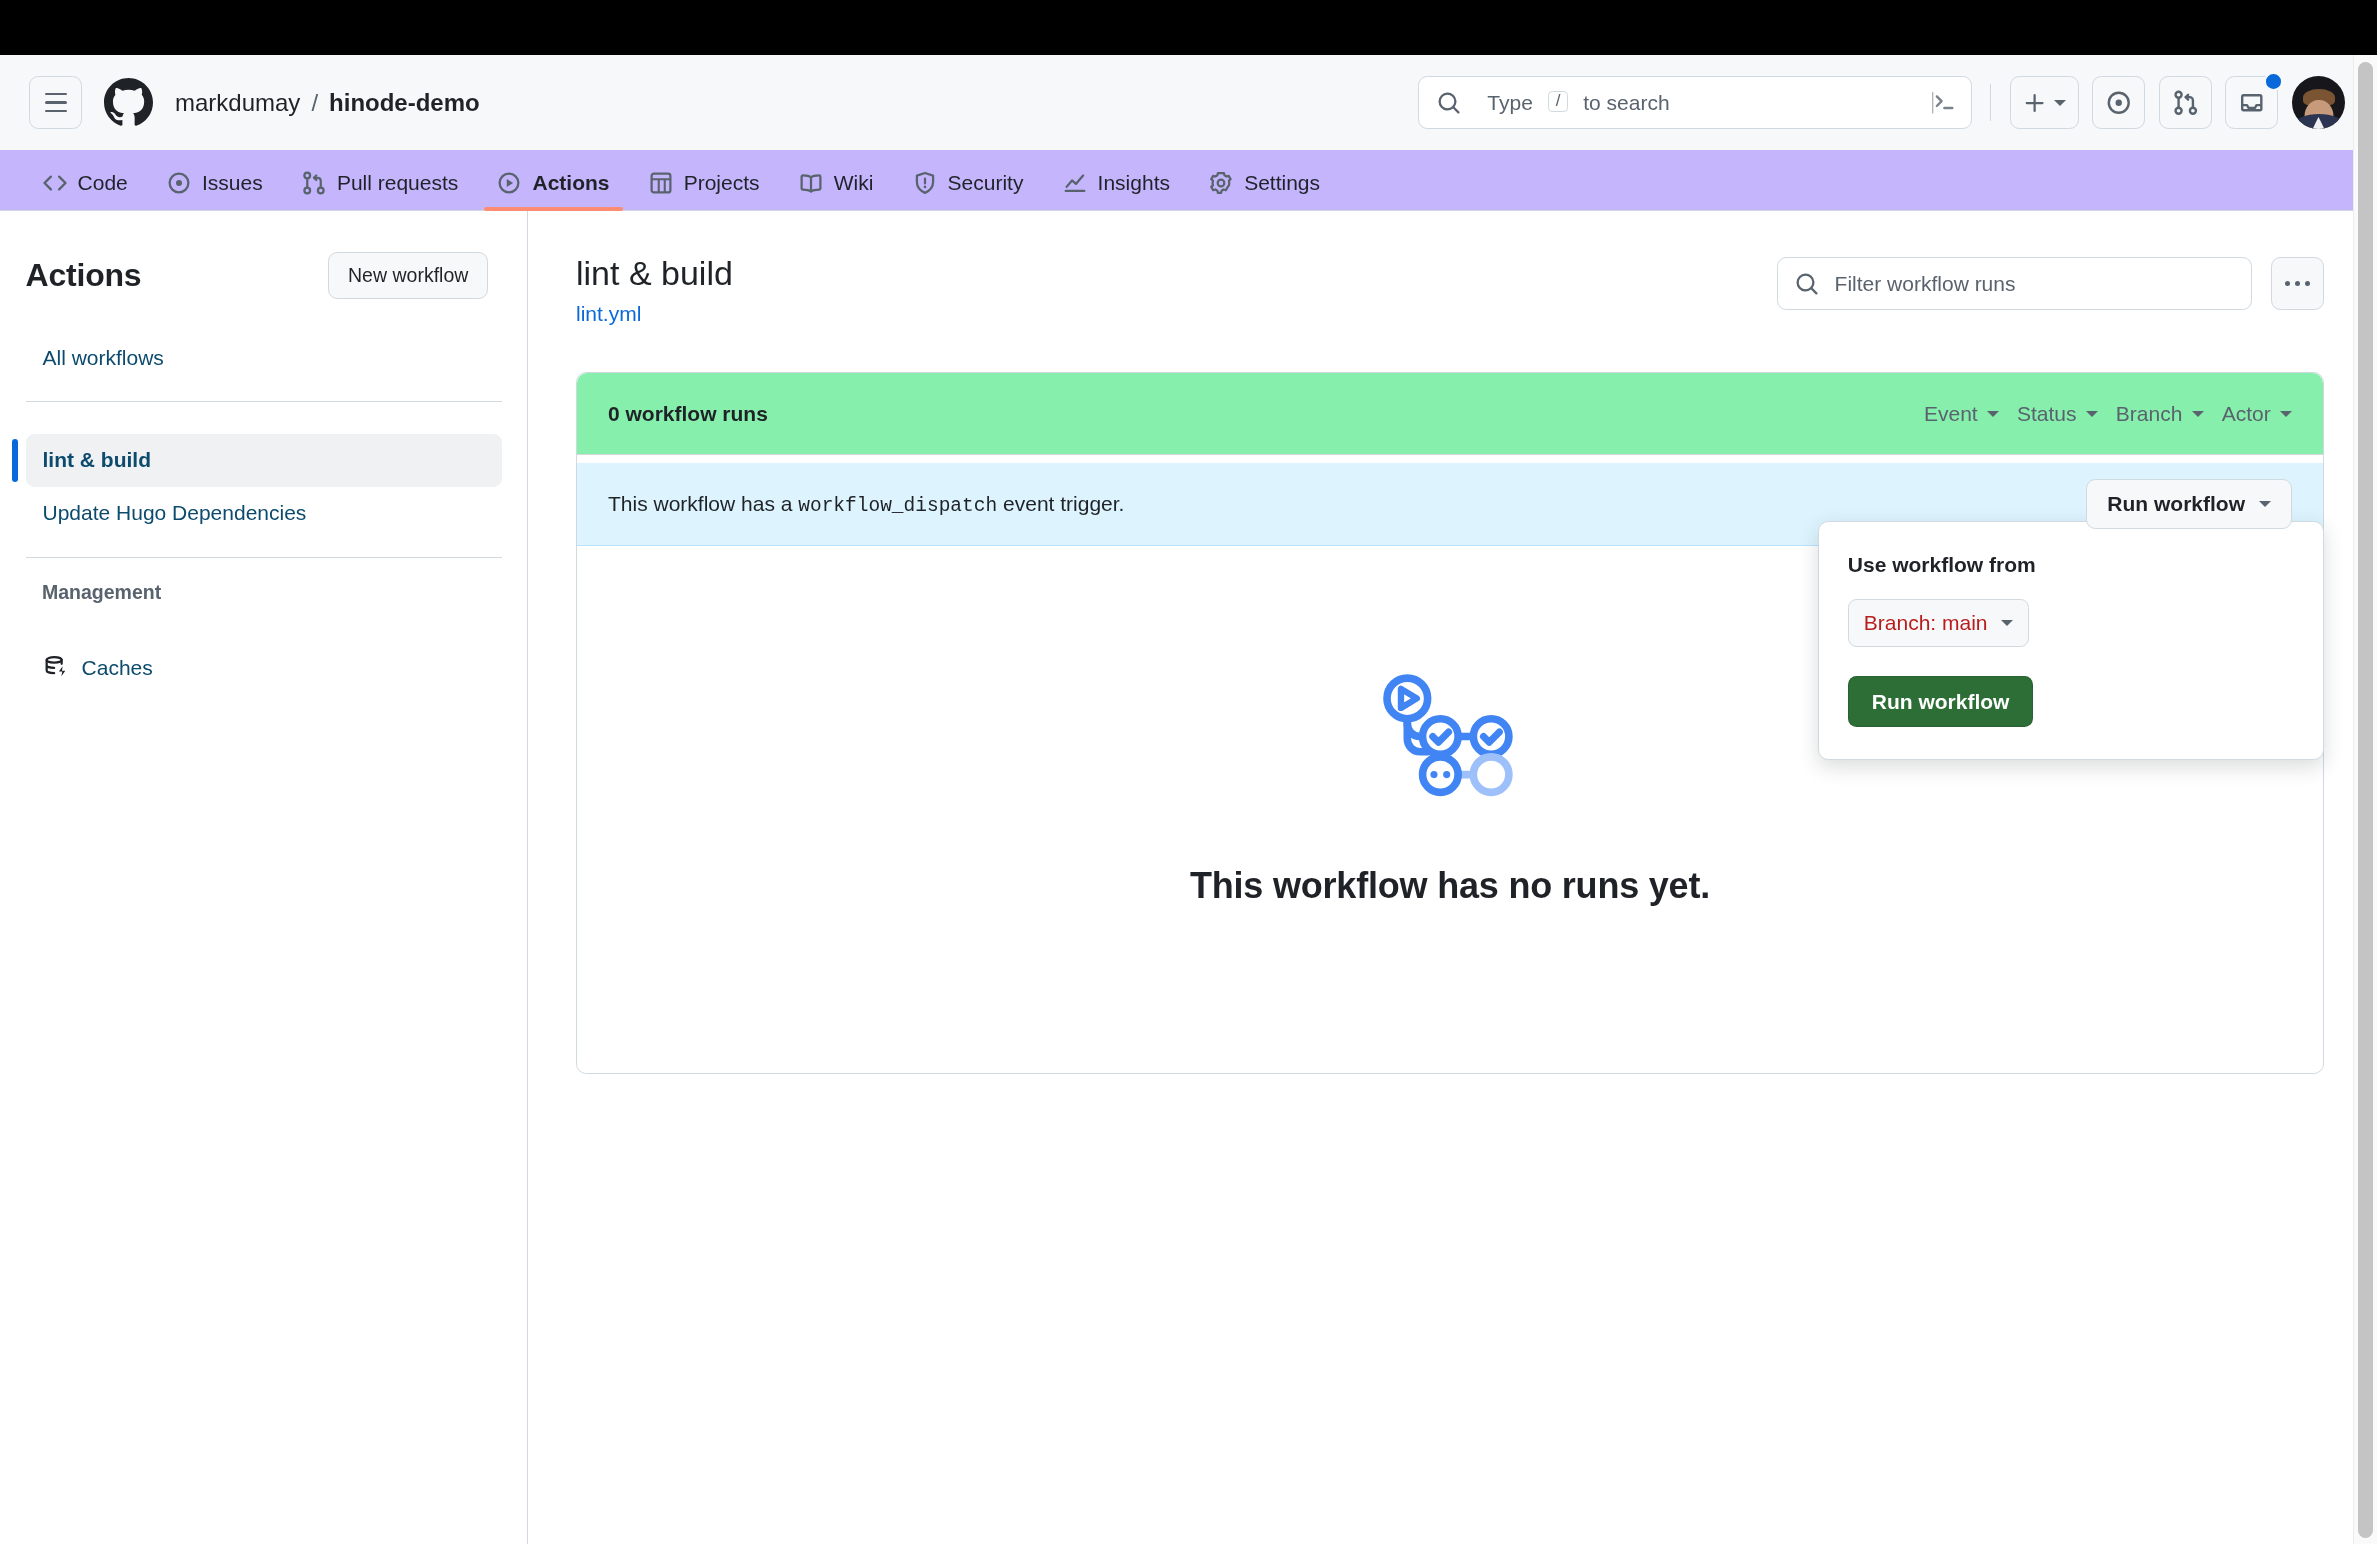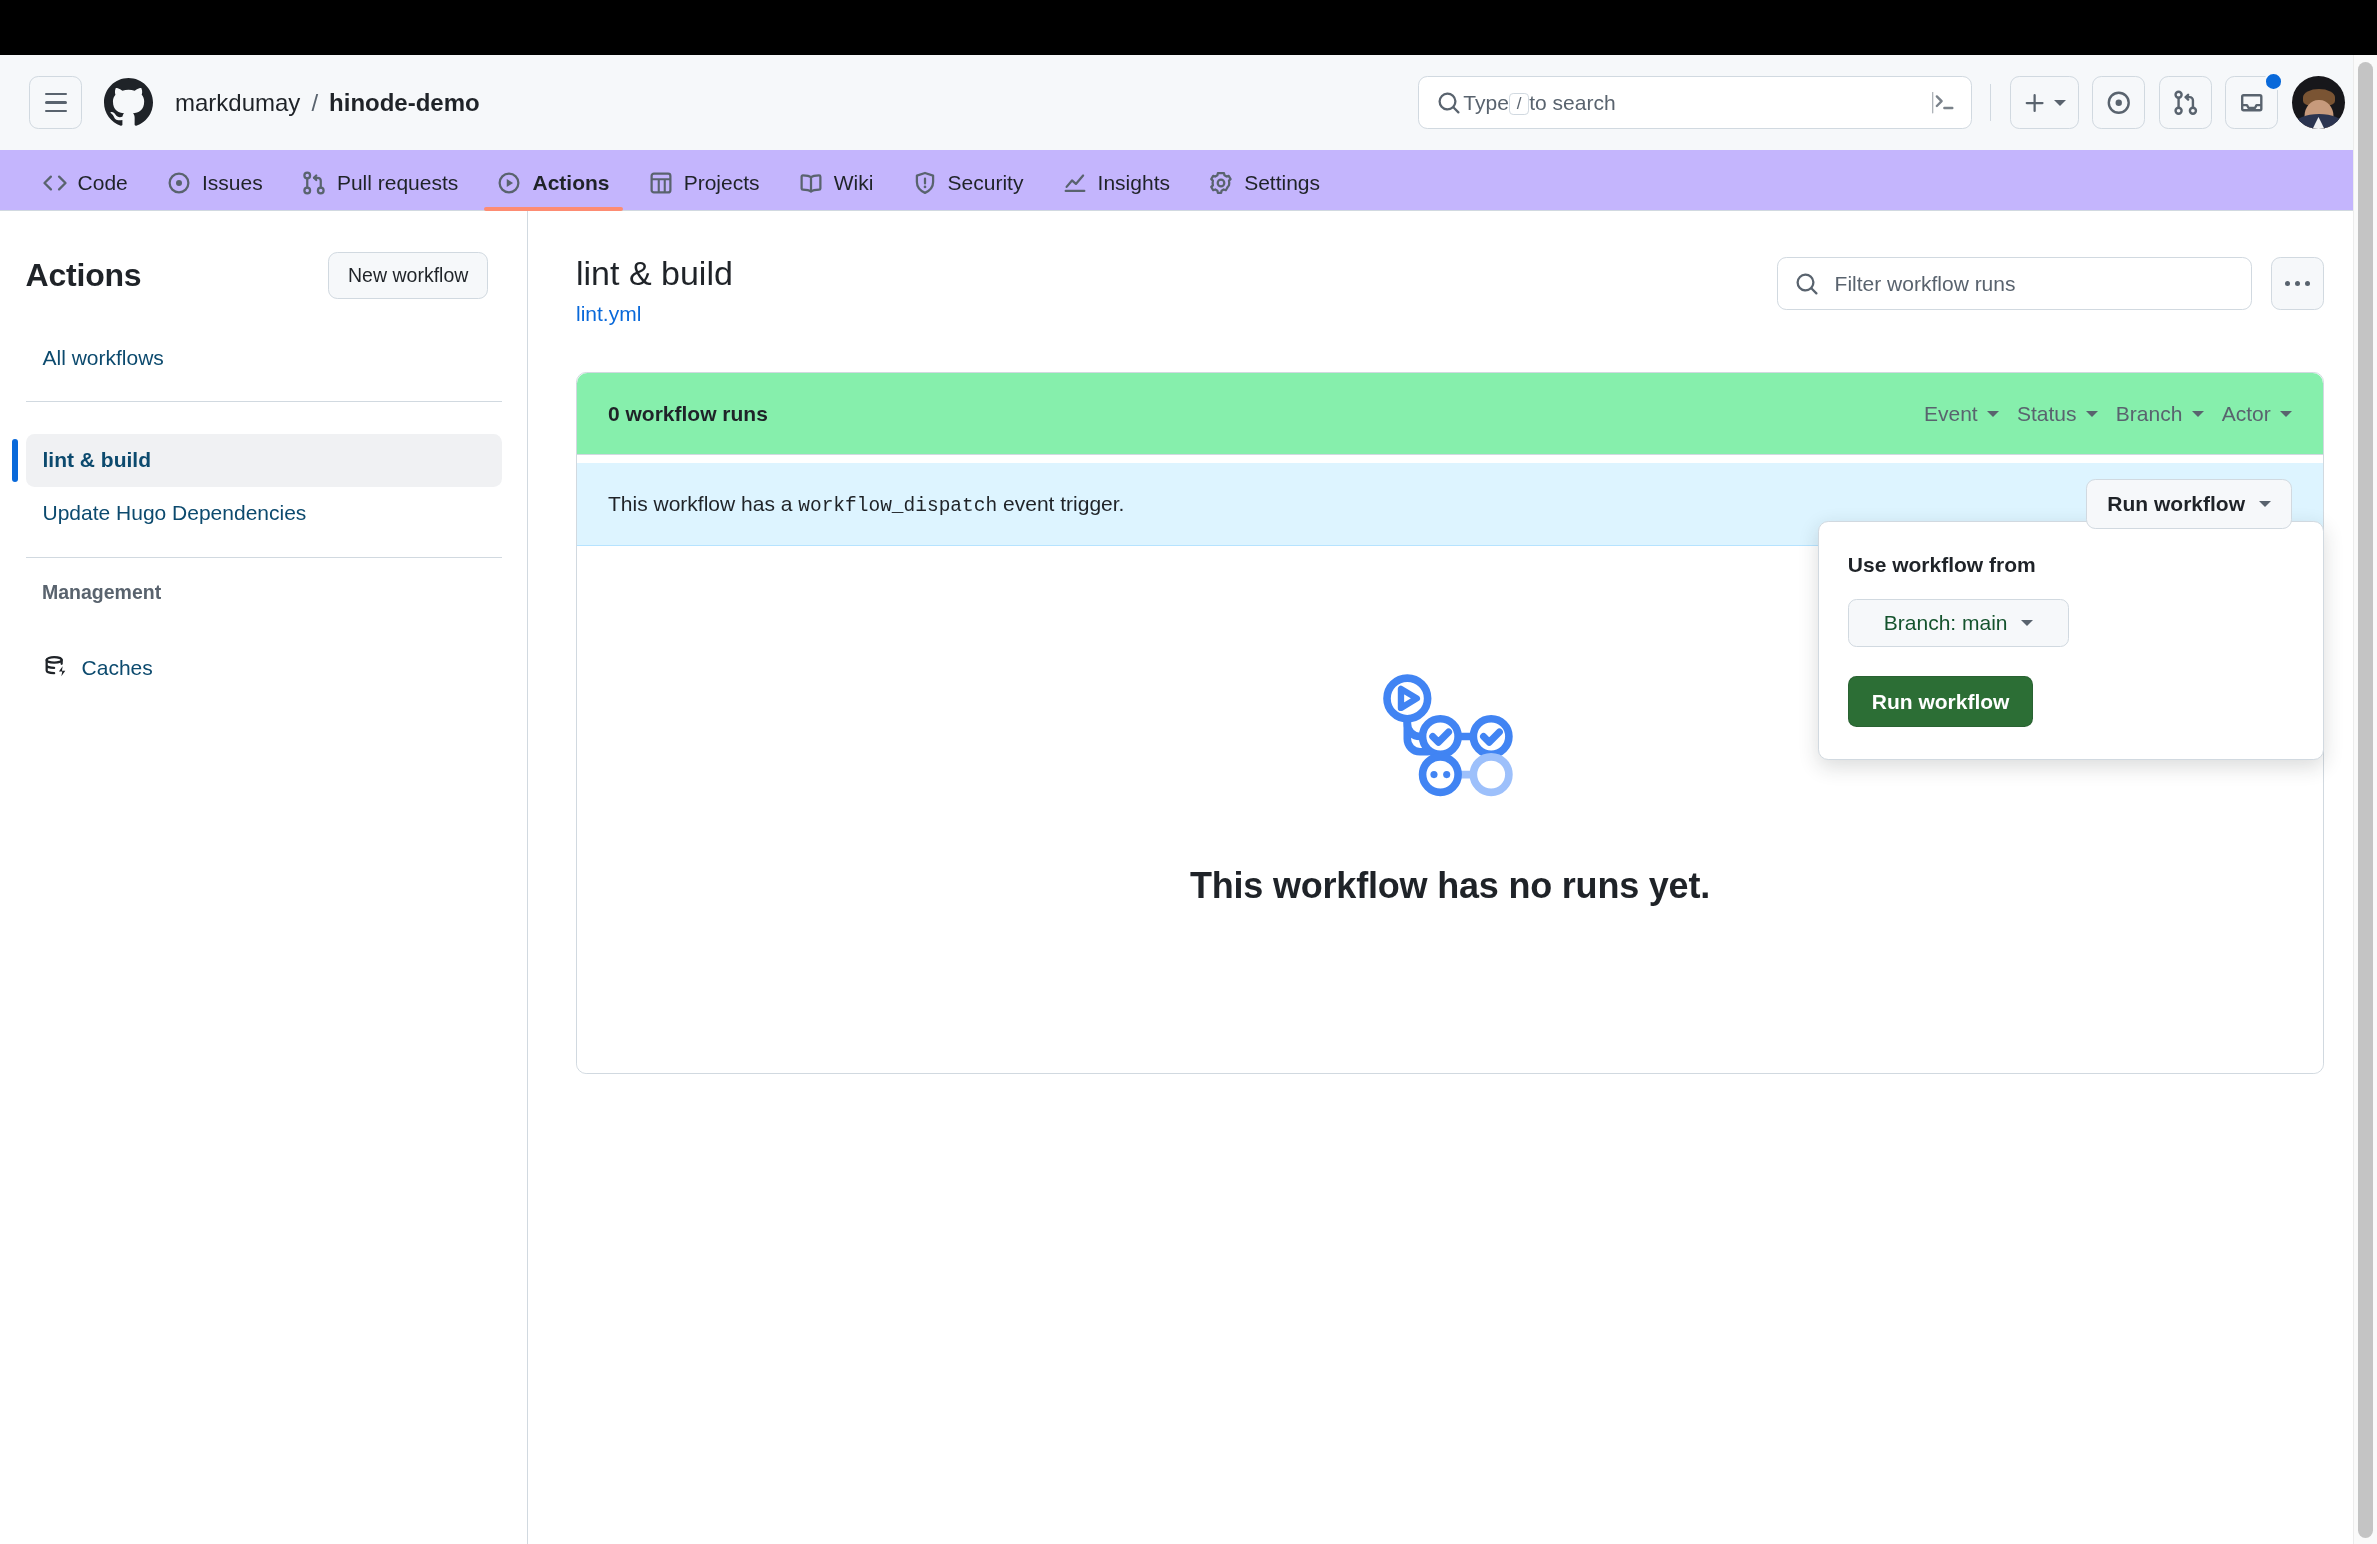--- a/index.html
+++ b/index.html
@@ -87,26 +87,26 @@
     border: 0.8px solid #d1d9e0;
     border-radius: 9.3px;
     background: #ffffff;
     display: flex;
     align-items: center;
     padding: 0 13.6px 0 18.7px;
     cursor: text;
   }
   .search-box .s-icon { width: 24px; height: 24px; flex: 0 0 auto; }
   .search-ph {
-    margin-left: 2px;
+    margin-left: 26px;
     font-size: 21px;
     color: #59636e;
     display: flex;
-    align-items: flex-end;
-    gap: 0;
+    align-items: flex-start;
+    gap: 15px;
     white-space: nowrap;
   }
   .slash-key {
     border: 0.8px solid #d1d9e0;
     border-radius: 4.2px;
     padding: 0.8px 6.8px 1.7px;
     font-size: 17px;
     line-height: 1;
     color: #59636e;
     background: #ffffff;
@@ -476,22 +476,22 @@
     margin-bottom: 22px;
   }
   .branch-select {
     display: inline-flex;
     align-items: center;
     gap: 13.6px;
     border: 0.8px solid #d1d9e0;
     border-radius: 8.5px;
     background: #f6f8fa;
     font-size: 21px;
-    color: #14532d;
-    padding: 11px 35px;
+    color: #b91c1c;
+    padding: 11px 15px;
     cursor: pointer;
     font-family: inherit;
   }
   .pop-run-btn {
     display: block;
     margin-top: 29px;
     background: #2c6e35;
     border: 0.8px solid rgba(27,31,36,.15);
     border-radius: 8.5px;
     color: #ffffff;

